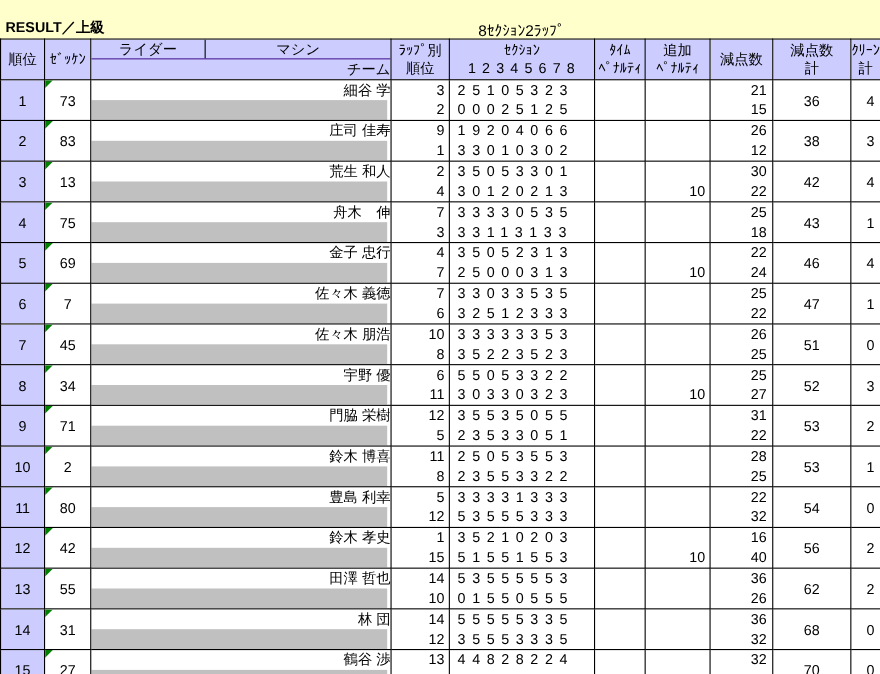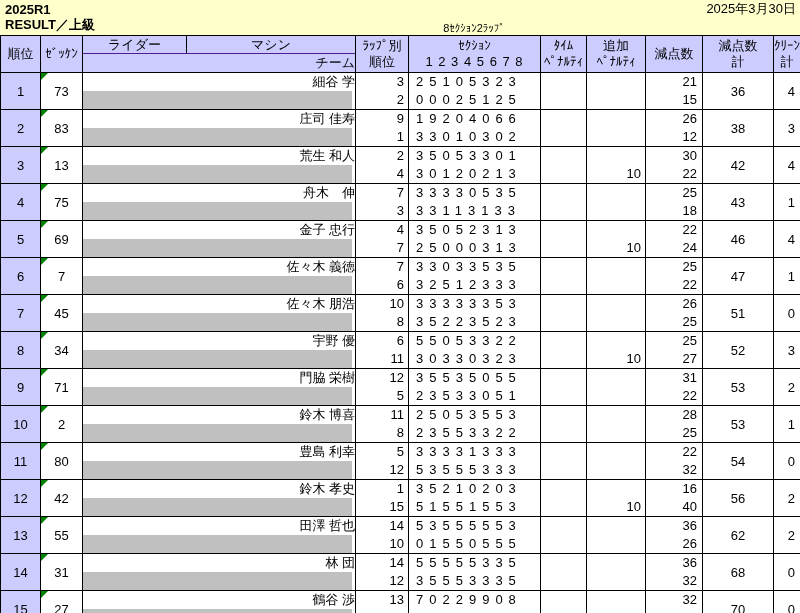--- a/index.html
+++ b/index.html
@@ -10,21 +10,21 @@
   }
   
   .topband{position:absolute;top:0;left:0;width:800px;height:35px;background:#FFFFCC;}
   .bandline1{position:absolute;top:1px;left:5px;right:4px;height:16px;
     display:flex;justify-content:space-between;align-items:center;}
   .event-title{font-size:13px;font-weight:bold;}
   .event-date{font-size:13px;}
   .bandline2{position:absolute;top:17px;left:5px;height:16px;
     font-size:13px;font-weight:bold;line-height:16px;}
   .section-note{position:absolute;bottom:0;left:404px;width:140px;height:13px;
-    font-size:11px;line-height:13px;text-align:center;}
+    font-size:14px;line-height:13px;text-align:center;}
   
   table.results{
     position:absolute;top:35px;left:0;width:800px;
     border-collapse:collapse;table-layout:fixed;
   }
   table.results td,table.results th{
     border:1px solid #000;padding:0;vertical-align:top;
     font-size:13px;font-weight:normal;overflow:hidden;
   }
   tr.hrow,tr.brow{height:36px;}
@@ -54,24 +54,20 @@
   .totalwrap{height:36px;display:flex;align-items:center;justify-content:center;}
   .cleanwrap{height:36px;display:flex;align-items:center;justify-content:flex-end;padding-right:5px;}
   .secnums{letter-spacing:1px;}
 </style>
 </head>
 <body>
 
 <div class="screen">
 
   <div class="topband">
-    <div class="bandline1">
-      <span class="event-title">2025R1</span>
-      <span class="event-date">2025年3月30日</span>
-    </div>
     <div class="bandline2">
       <span>RESULT／上級</span>
     </div>
     <div class="section-note">8ｾｸｼｮﾝ2ﾗｯﾌﾟ</div>
   </div>
 
   <table class="results">
     <colgroup>
       <col style="width:40px">
         <col style="width:42px">
@@ -835,21 +831,21 @@
     </td>
     <td>
       <div class="line ridername">鶴谷 渉</div>
       <div class="teambar"></div>
     </td>
     <td>
       <div class="line num lapline">13</div>
       <div class="line num lapline">14</div>
     </td>
     <td>
-      <div class="line secline">70229908</div>
+      <div class="line secline">44828224</div>
       <div class="line secline">35335333</div>
     </td>
     <td>
       <div class="line num addline"></div>
       <div class="line num addline"></div>
     </td>
     <td>
       <div class="line num addline"></div>
       <div class="line num addline">10</div>
     </td>

